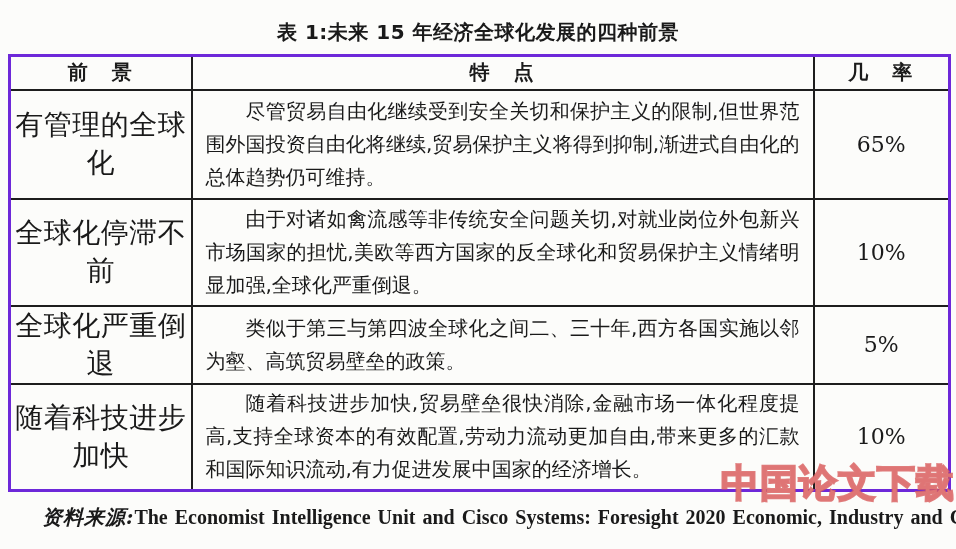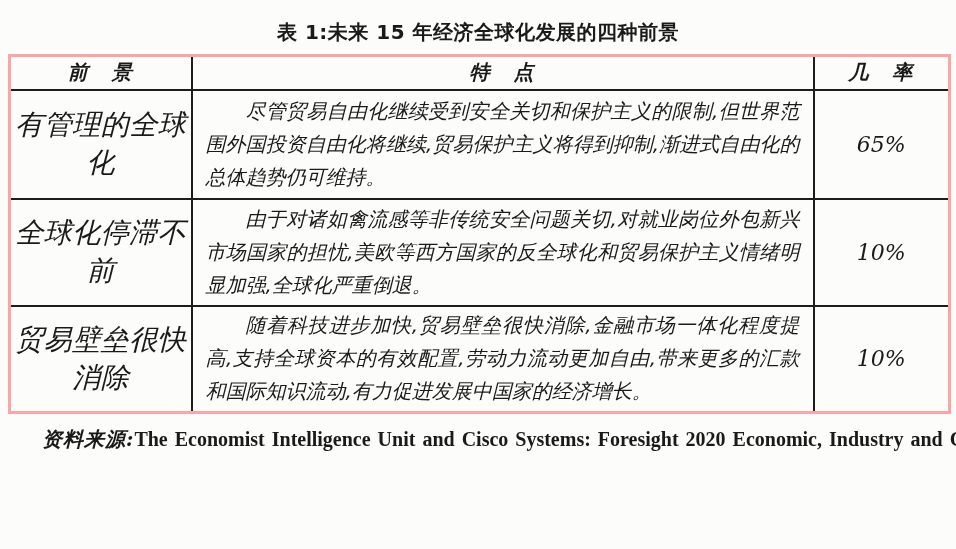--- a/index.html
+++ b/index.html
@@ -17,23 +17,22 @@
     font-weight: bold;
     font-size: 20px;
     padding-top: 19px;
     letter-spacing: 0.5px;
   }
   table.prospects {
     border-collapse: collapse;
     table-layout: fixed;
     width: 940px;
     margin: 8px 8px 0 8px;
-    border: 3px solid #fca5a5;
+    border: 3px solid #6d28d9;
     background: transparent;
-    font-style: italic;
   }
   th, td { border: 2px solid #1d1d1d; vertical-align: middle; }
   thead th {
     height: 34px;
     font-size: 20px;
     font-weight: bold;
     letter-spacing: 2px;
     text-align: center;
     padding: 0;
   }
@@ -128,28 +127,36 @@
         </td>
       <td class="prob">65%</td>
     </tr>
     <tr class="r2">
       <td class="prospect">全球化停滞不前</td>
       <td class="feature">
           <p>由于对诸如禽流感等非传统安全问题关切,对就业岗位外包新兴市场国家的担忧,美欧等西方国家的反全球化和贸易保护主义情绪明显加强,全球化严重倒退。</p>
         </td>
       <td class="prob">10%</td>
     </tr>
+    <tr class="r3">
+      <td class="prospect">全球化严重倒退</td>
+      <td class="feature">
+          <p>类似于第三与第四波全球化之间二、三十年,西方各国实施以邻为壑、高筑贸易壁垒的政策。</p>
+        </td>
+      <td class="prob">5%</td>
+    </tr>
     <tr class="r4">
-      <td class="prospect">贸易壁垒很快消除</td>
+      <td class="prospect">随着科技进步加快</td>
       <td class="feature">
           <p>随着科技进步加快,贸易壁垒很快消除,金融市场一体化程度提高,支持全球资本的有效配置,劳动力流动更加自由,带来更多的汇款和国际知识流动,有力促进发展中国家的经济增长。</p>
         </td>
       <td class="prob">10%</td>
     </tr>
   </tbody>
 </table>
 
 <div class="source">
   <div class="source-line1"><span class="source-label">资料来源:</span><span>The Economist Intelligence Unit and Cisco Systems: Foresight 2020 Economic, Industry and Corporate Trends.</span></div>
 </div>
 
 <div class="watermark">
+  <div class="wm-cn">中国论文下载</div>
 </div>
 
 </body></html>

